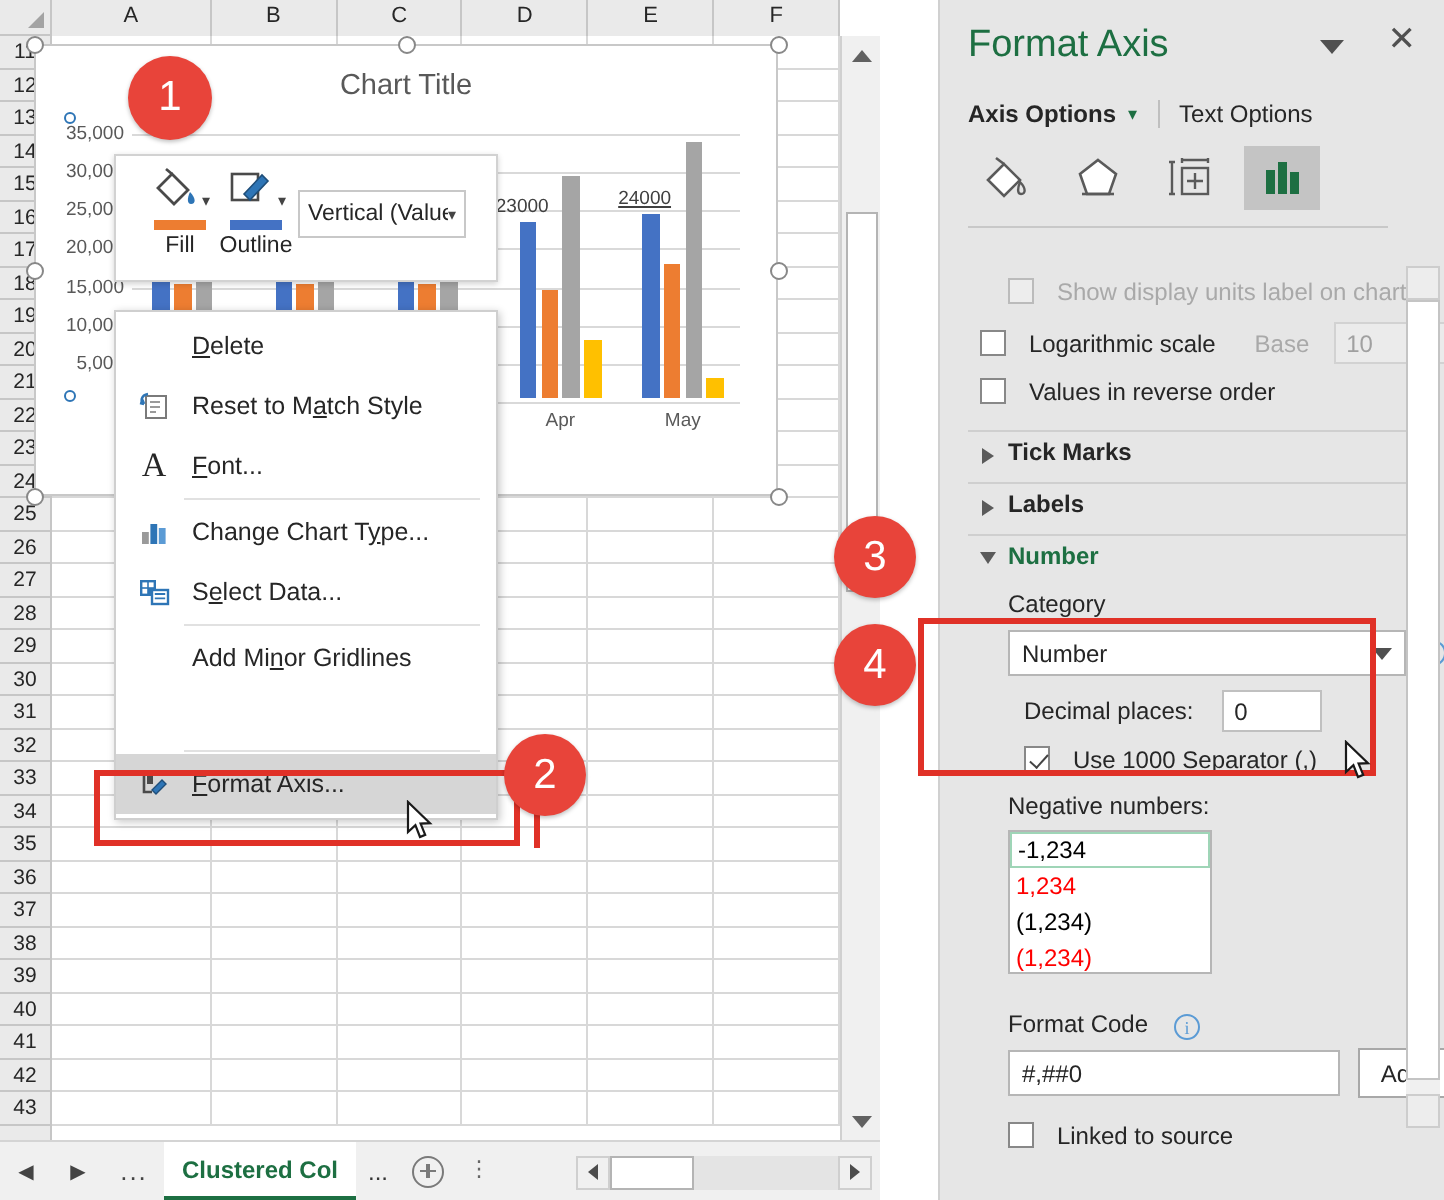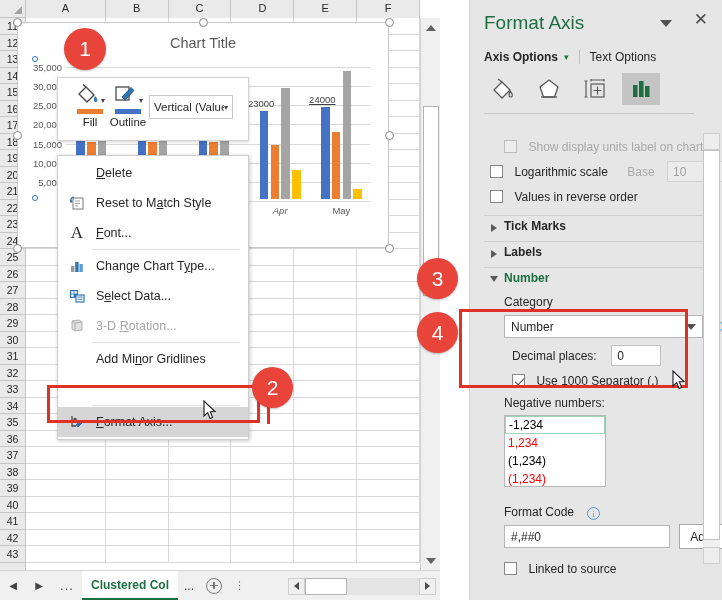--- a/index.html
+++ b/index.html
@@ -670,21 +670,21 @@
         <div class="bar" style="left: 71.5px; width: 8.5px; height: 59.3429px; background: rgb(68, 114, 196);"></div>
         <div class="bar" style="left: 82.2px; width: 8.5px; height: 57.4286px; background: rgb(237, 125, 49);"></div>
         <div class="bar" style="left: 92.9px; width: 8.5px; height: 59.3429px; background: rgb(165, 165, 165);"></div>
         <div class="bar" style="left: 132.7px; width: 8.5px; height: 59.3429px; background: rgb(68, 114, 196);"></div>
         <div class="bar" style="left: 143.4px; width: 8.5px; height: 57.4286px; background: rgb(237, 125, 49);"></div>
         <div class="bar" style="left: 154.1px; width: 8.5px; height: 59.3429px; background: rgb(165, 165, 165);"></div>
         <div class="bar" style="left: 193.9px; width: 8.5px; height: 88.0571px; background: rgb(68, 114, 196);"></div>
         <div class="bar" style="left: 204.6px; width: 8.5px; height: 53.6px; background: rgb(237, 125, 49);"></div>
         <div class="bar" style="left: 215.3px; width: 8.5px; height: 111.029px; background: rgb(165, 165, 165);"></div>
         <div class="bar" style="left: 226px; width: 8.5px; height: 28.7143px; background: rgb(255, 192, 0);"></div>
-        <div class="xlab" style="left: 183.6px; width: 61.2px; font-style: italic;">Apr</div>
+        <div class="xlab" style="left: 183.6px; width: 61.2px;">Apr</div>
         <div class="bar" style="left: 255.1px; width: 8.5px; height: 91.8857px; background: rgb(68, 114, 196);"></div>
         <div class="bar" style="left: 265.8px; width: 8.5px; height: 67px; background: rgb(237, 125, 49);"></div>
         <div class="bar" style="left: 276.5px; width: 8.5px; height: 128.257px; background: rgb(165, 165, 165);"></div>
         <div class="bar" style="left: 287.2px; width: 8.5px; height: 9.57143px; background: rgb(255, 192, 0);"></div>
         <div class="xlab" style="left: 244.8px; width: 61.2px;">May</div>
         <div class="dlabel" style="left: 181.9px; top: 30.9429px;">23000</div>
         <div class="dlabel" style="left: 243.1px; top: 27.1143px; text-decoration: underline;">24000</div>
       </div>
     <div id="legend">uth America</div>
 
@@ -763,29 +763,20 @@
             <rect x="1" y="2" width="8" height="8" fill="#2e75b6"></rect>
             <rect x="2.2" y="3.2" width="2.4" height="2.4" fill="#fff"></rect>
             <rect x="5.4" y="3.2" width="2.4" height="2.4" fill="#fff"></rect>
             <rect x="2.2" y="6.4" width="2.4" height="2.4" fill="#fff"></rect>
             <rect x="7" y="7" width="8" height="7" fill="#fff" stroke="#2e75b6" stroke-width="1.2"></rect>
             <path d="M8.4 9 H13.6 M8.4 11.2 H13.6" stroke="#2e75b6" stroke-width="0.9"></path>
           </svg>
         </span>
         <span class="ctx-text">S<u>e</u>lect Data...</span>
       </div>
-      <div class="ctx-item disabled">
-        <span class="ctx-ico">
-          <svg width="16" height="16" viewBox="0 0 16 16">
-            <path d="M3 3 L10 2 L13 4 L13 12 L6 13 L3 11 Z" fill="#e0e0e0" stroke="#b0b0b0" stroke-width="1"></path>
-            <path d="M3 3 L6 5 L13 4 M6 5 L6 13" fill="none" stroke="#b0b0b0" stroke-width="1"></path>
-          </svg>
-        </span>
-        <span class="ctx-text">3-D <u>R</u>otation...</span>
-      </div>
       <div class="ctx-sep"></div>
       <div class="ctx-item">
         <span class="ctx-ico"></span>
         <span class="ctx-text">Add Mi<u>n</u>or Gridlines</span>
       </div>
       <div class="ctx-item">
         <span class="ctx-ico"></span>
       </div>
       <div class="ctx-sep"></div>
       <div class="ctx-item highlight">

